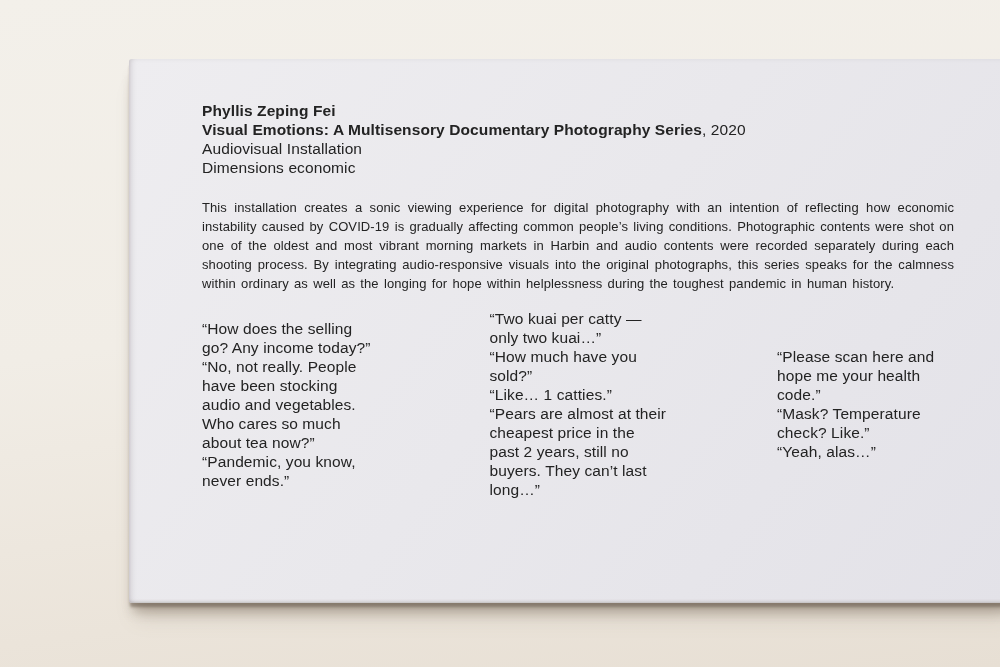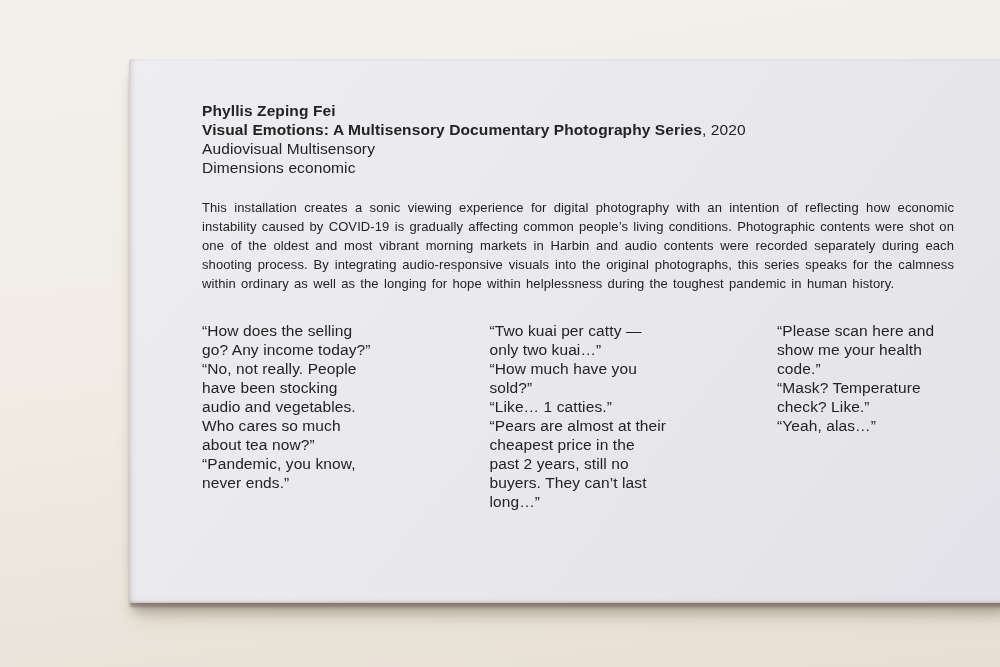--- a/index.html
+++ b/index.html
@@ -47,42 +47,43 @@
   .bold { font-weight: 700; }
   .description {
     margin: 21px 0 0 0;
     font-size: 13px;
     line-height: 19px;
     text-align: justify;
     letter-spacing: 0.1px;
     word-spacing: 1.5px;
   }
   .quotes {
-    margin-top: 28px;
+    margin-top: 16px;
     display: flex;
     justify-content: space-between;
+    align-items: center;
   }
   .quote-col {
     width: 177px;
     font-size: 15.5px;
     line-height: 19px;
     letter-spacing: 0.1px;
   }
   .quote { margin: 0; }
 </style>
 </head>
 <body>
 
 <div class="wall">
   <div class="card">
 
     <div class="header">
       <div class="bold">Phyllis Zeping Fei</div>
       <div><span class="bold">Visual Emotions: A Multisensory Documentary Photography Series</span><span>, 2020</span></div>
-      <div>Audiovisual Multisensory</div>
+      <div>Audiovisual Installation</div>
       <div>Dimensions economic</div>
     </div>
 
     <p class="description">This installation creates a sonic viewing experience for digital photography with an intention of reflecting how economic instability caused by COVID-19 is gradually affecting common people’s living conditions. Photographic contents were shot on one of the oldest and most vibrant morning markets in Harbin and audio contents were recorded separately during each shooting process. By integrating audio-responsive visuals into the original photographs, this series speaks for the calmness within ordinary as well as the longing for hope within helplessness during the toughest pandemic in human history.</p>
 
     <div class="quotes">
 
       <div class="quote-col">
         <p class="quote">“How does the selling go? Any income today?”</p>
         <p class="quote">“No, not really. People have been stocking audio and vegetables. Who cares so much about tea now?”</p>
@@ -90,20 +91,20 @@
       </div>
 
       <div class="quote-col">
         <p class="quote">“Two kuai per catty — only two kuai…”</p>
         <p class="quote">“How much have you sold?”</p>
         <p class="quote">“Like… 1 catties.”</p>
         <p class="quote">“Pears are almost at their cheapest price in the past 2 years, still no buyers. They can’t last long…”</p>
       </div>
 
       <div class="quote-col">
-        <p class="quote">“Please scan here and show me your health code.”</p>
+        <p class="quote">“Please scan here and hope me your health code.”</p>
         <p class="quote">“Mask? Temperature check? Like.”</p>
         <p class="quote">“Yeah, alas…”</p>
       </div>
 
     </div>
   </div>
 </div>
 
 </body></html>

